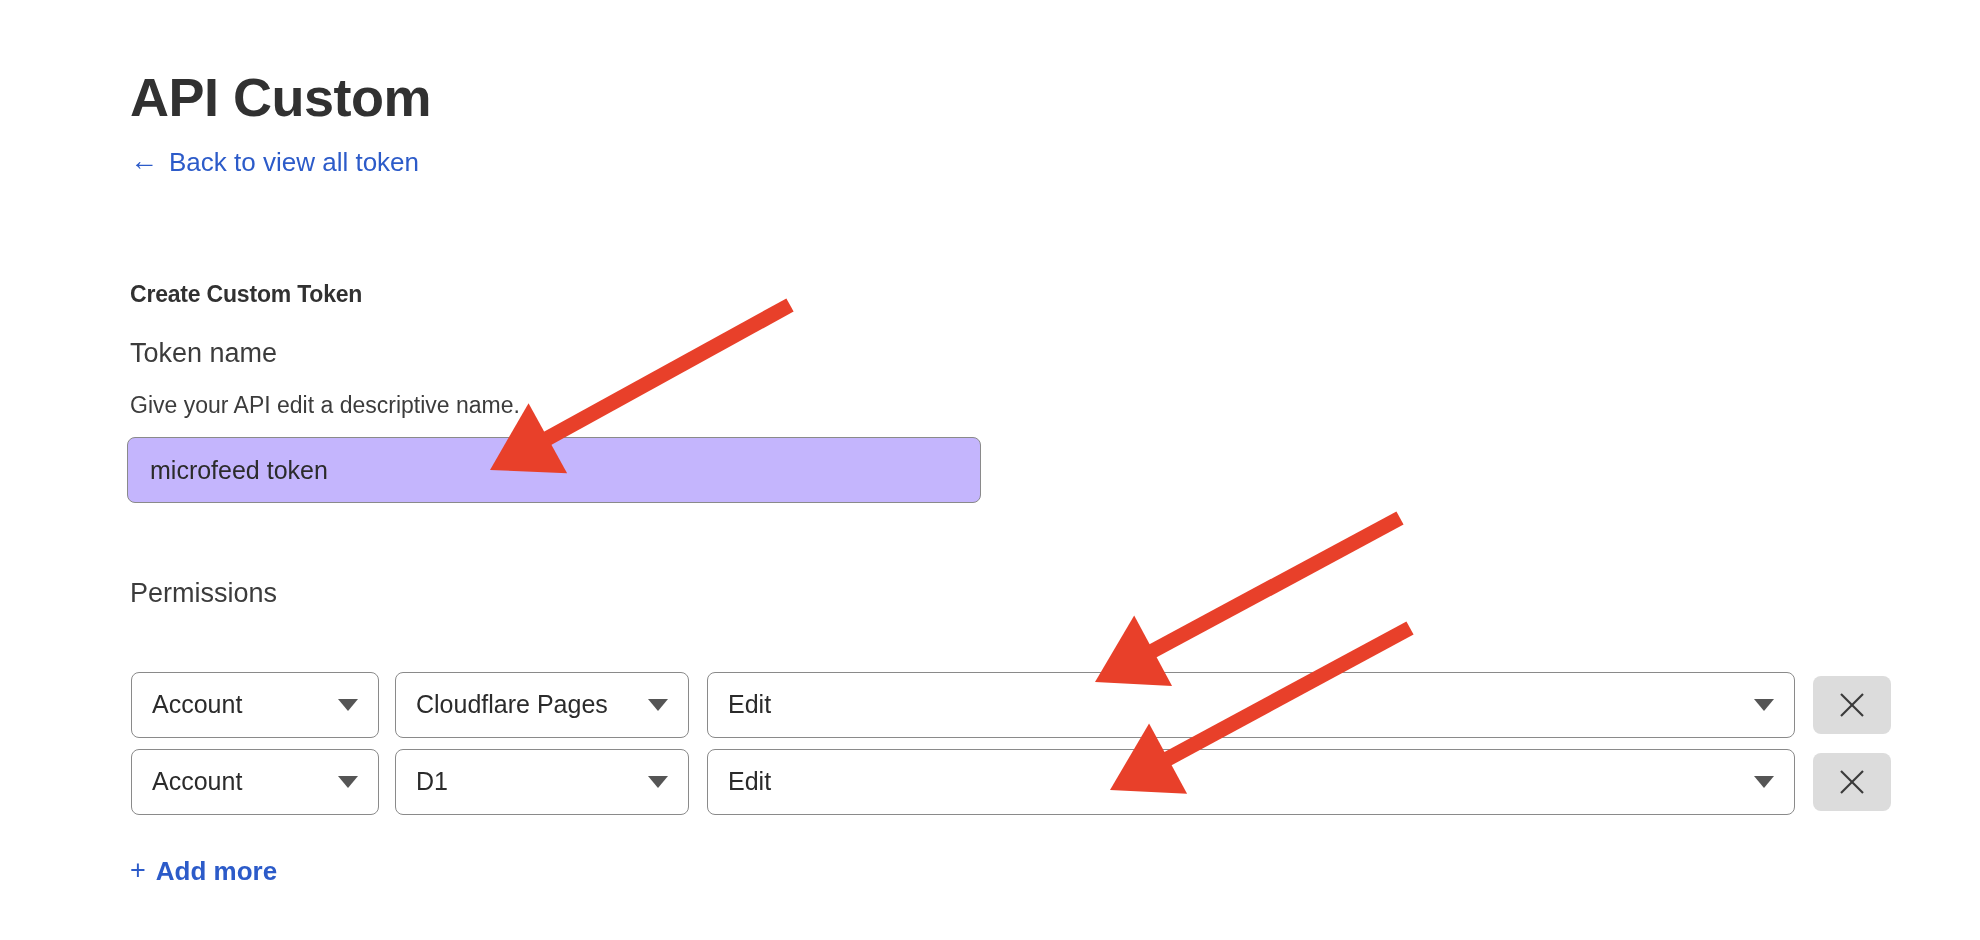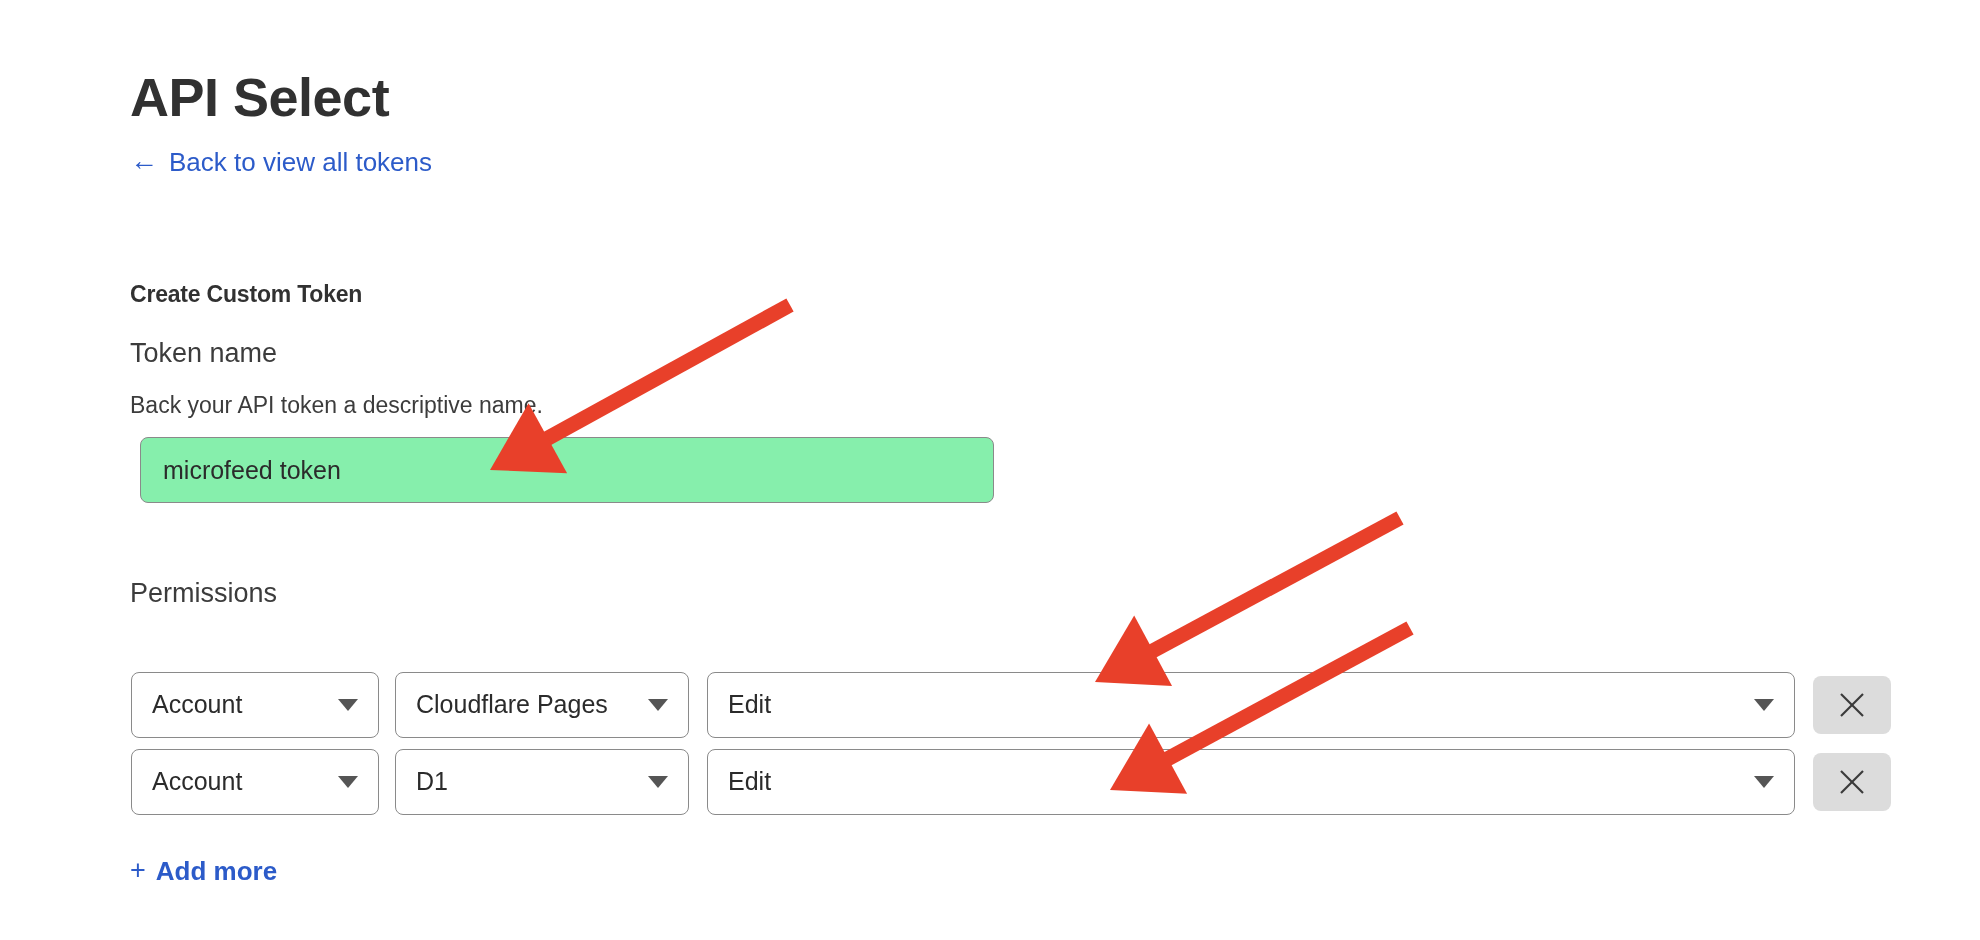--- a/index.html
+++ b/index.html
@@ -86,28 +86,28 @@
     color: #3c3c3c;
     font-weight: 400;
     white-space: nowrap;
   }
 
   #token-name-label { left: 130px; top: 338px; }
   #token-name-help  { left: 130px; top: 392px; }
 
   .text-input {
     position: absolute;
-    left: 140px;
+    left: 127px;
     top: 437px;
     width: 854px;
     height: 66px;
     box-sizing: border-box;
     border: 1.6px solid #8a8a8a;
     border-radius: 8px;
-    background: #86efac;
+    background: #c4b5fd;
     font-family: "Liberation Sans", sans-serif;
     font-size: 25px;
     color: #2b2b2b;
     padding: 0 22px;
     outline: none;
   }
 
   
   #permissions-label { left: 130px; top: 578px; }
   #permissions-help  { left: 130px; top: 632px; }
@@ -202,32 +202,32 @@
     width: 1980px;
     height: 940px;
     pointer-events: none;
   }
 </style>
 </head>
 <body>
 
 <div class="page">
 
-  <h1 class="page-title">API Select</h1>
+  <h1 class="page-title">API Custom</h1>
 
   <div class="back-link">
     <span class="arrow-glyph">←</span>
-    <span class="back-text">Back to view all tokens</span>
+    <span class="back-text">Back to view all token</span>
   </div>
 
   <h2 class="section-title">Create Custom Token</h2>
 
   <div class="field-label" id="token-name-label">Token name</div>
 
-  <div class="field-help" id="token-name-help">Back your API token a descriptive name.</div>
+  <div class="field-help" id="token-name-help">Give your API edit a descriptive name.</div>
 
   <input class="text-input" type="text" id="token-name-input" value="microfeed token" style="">
 
   <div class="field-label" id="permissions-label">Permissions</div>
 
 
   <div class="perm-rows">
 
     <div class="perm-row">
       <div class="select-box sel-scope">

